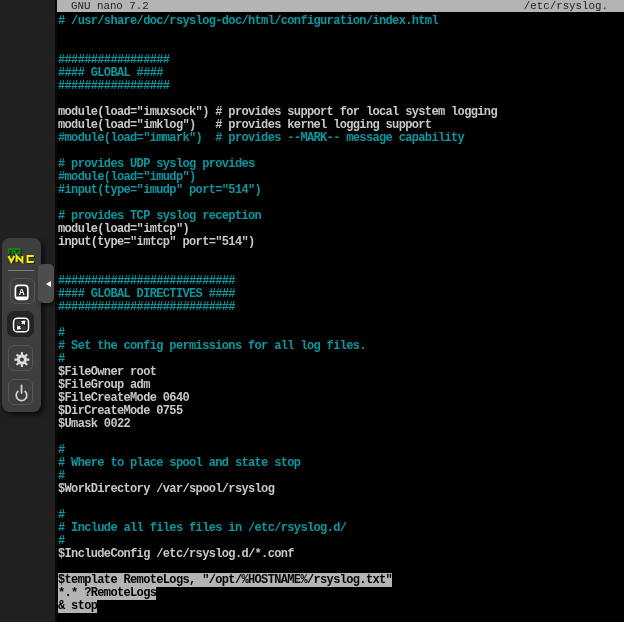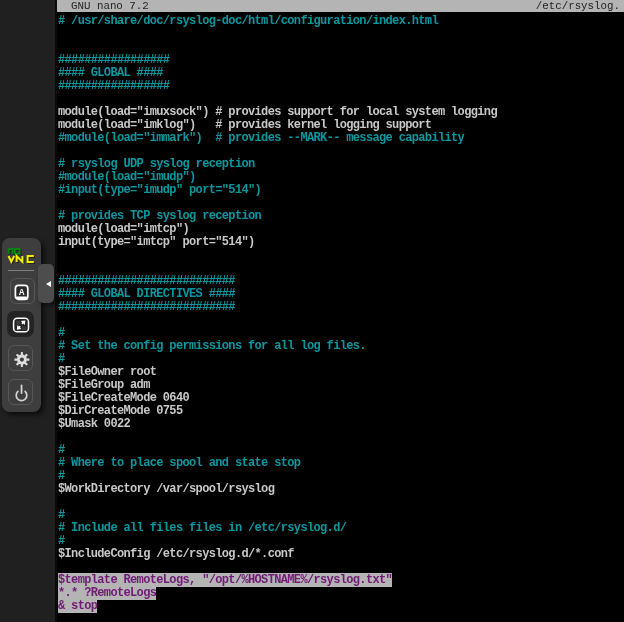--- a/index.html
+++ b/index.html
@@ -2,25 +2,25 @@
 <html><head>
 <meta charset="utf-8">
 <style>
   html,body{margin:0;padding:0;width:624px;height:622px;background:#000;overflow:hidden}
   body{position:relative;font-family:"Liberation Mono",monospace;filter:grayscale(0%)}
   #side{position:absolute;left:0;top:0;width:55px;height:622px;background:#202020;border-right:2px solid #0b0b0b}
   #term{position:absolute;left:57px;top:0;width:567px;height:536px;background:#000}
   #titlebar{position:absolute;left:0;top:0;width:567px;height:12px;background:#b4b4b4;color:#1f1f1f;
     font:10.8px/12px "Liberation Mono",monospace;white-space:pre}
   #titlebar .l{position:absolute;left:14px;top:0}
-  #titlebar .r{position:absolute;right:4px;top:0}
+  #titlebar .r{position:absolute;right:16px;top:0}
   pre#body{position:absolute;left:1px;top:14.5px;margin:0;font:bold 12px/13px "Liberation Mono",monospace;letter-spacing:-0.65px;
     color:#c8c8c8;white-space:pre}
   .c{color:#0a98a0}
-  .h{background:#b4b4b4;color:#701a75}
+  .h{background:#b4b4b4;color:#000000}
   #panel{position:absolute;left:2px;top:238px;width:39px;height:174px;background:#3e3e3e;
     border-radius:8px;box-shadow:3px 3px 5px rgba(0,0,0,0.65)}
   #handle{position:absolute;left:38px;top:264px;width:16px;height:39px;background:#4d4d4d;
     border-radius:5px;box-shadow:2px 3px 4px rgba(0,0,0,0.5)}
   #handle svg{position:absolute;left:8px;top:16.5px}
   .btn{position:absolute;left:8px;width:25px;height:26px;border:1px solid #585858;border-radius:6px;box-sizing:border-box}
   #btn2{position:absolute;left:7px;top:311px;width:27px;height:26px;background:#242424;border-radius:7px}
   #sep{position:absolute;left:8px;top:270px;width:26px;height:1px;background:#808080}
 </style>
 </head>
@@ -102,21 +102,21 @@
 
 
 <span class="c">#################</span>
 <span class="c">#### GLOBAL ####</span>
 <span class="c">#################</span>
 
 module(load="imuxsock") # provides support for local system logging
 module(load="imklog")   # provides kernel logging support
 <span class="c">#module(load="immark")  # provides --MARK-- message capability</span>
 
-<span class="c"># rsyslog UDP syslog reception</span>
+<span class="c"># provides UDP syslog provides</span>
 <span class="c">#module(load="imudp")</span>
 <span class="c">#input(type="imudp" port="514")</span>
 
 <span class="c"># provides TCP syslog reception</span>
 module(load="imtcp")
 input(type="imtcp" port="514")
 
 
 <span class="c">###########################</span>
 <span class="c">#### GLOBAL DIRECTIVES ####</span>

